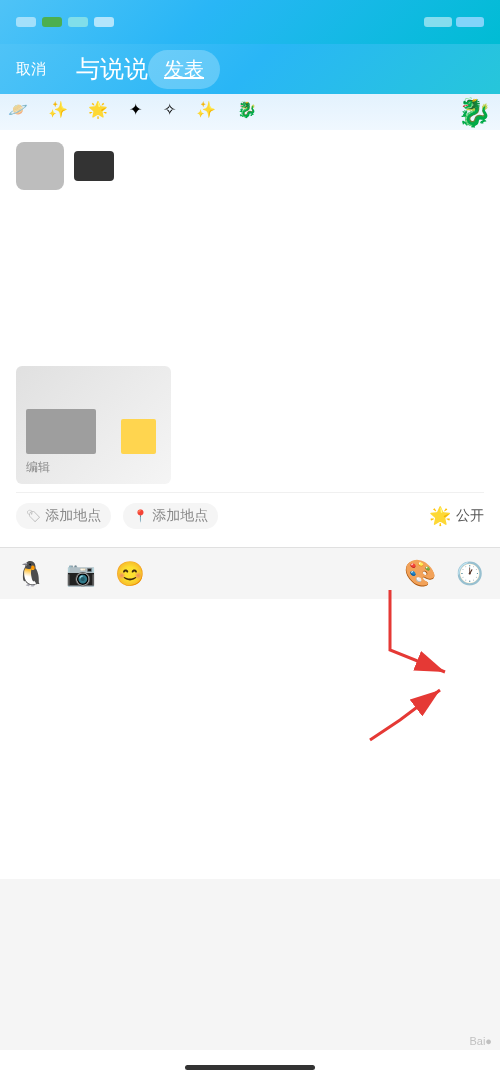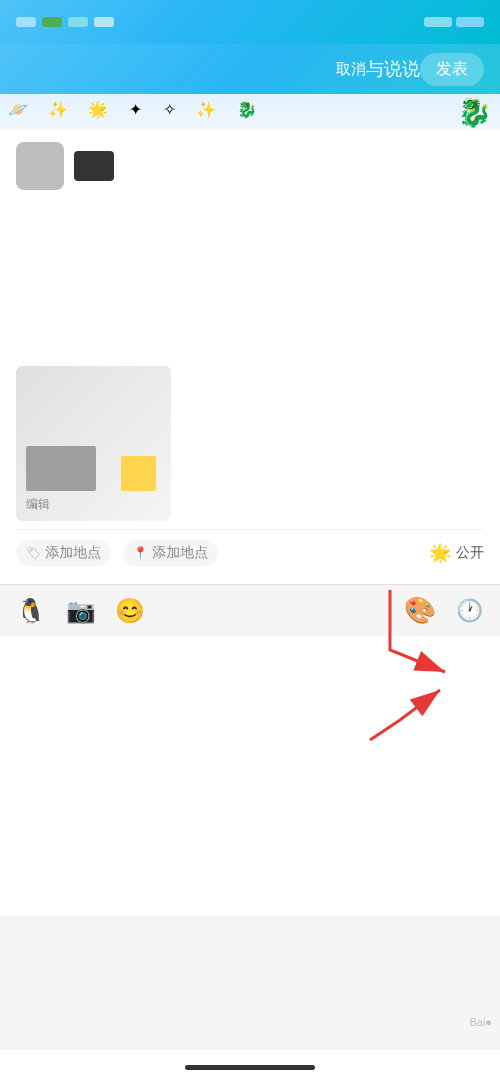--- a/index.html
+++ b/index.html
@@ -57,41 +57,43 @@
       background: #81d4fa;
     }
 
     
     .nav-bar {
       width: 100%;
       height: 50px;
       background: linear-gradient(135deg, #4fc3f7 0%, #29b6f6 50%, #26c6da 100%);
       display: flex;
       align-items: center;
-      justify-content: flex-end;
+      justify-content: flex-start;
       padding: 0 16px;
     }
     .nav-back {
       color: white;
       font-size: 15px;
       display: flex;
       align-items: center;
       gap: 4px;
     }
     .nav-title {
       color: white;
-      font-size: 18px;
+      font-size: 24px;
       font-weight: 500;
+      margin-left: 30px;
     }
     .nav-action {
       background: rgba(255,255,255,0.25);
       color: white;
-      font-size: 16px;
+      font-size: 20px;
       padding: 6px 16px;
       border-radius: 20px;
+      text-decoration: underline;
     }
 
     
     .banner-decoration {
       width: 100%;
       height: 36px;
       background: linear-gradient(180deg, #e3f2fd 0%, #f0f8ff 100%);
       position: relative;
       overflow: hidden;
     }
@@ -141,21 +143,21 @@
       min-height: 160px;
       background: white;
       padding: 8px 0;
       color: #ccc;
       font-size: 15px;
     }
 
     
     .image-preview {
       width: 155px;
-      height: 155px;
+      height: 118px;
       background: linear-gradient(135deg, #e0e0e0, #f5f5f5);
       border-radius: 6px;
       margin: 8px 0;
       position: relative;
       overflow: hidden;
     }
     .image-preview-inner {
       width: 100%;
       height: 100%;
       position: relative;
@@ -308,21 +310,21 @@
     .home-indicator {
       width: 130px;
       height: 5px;
       background: #333;
       border-radius: 3px;
     }
 
     
     .watermark {
       position: absolute;
-      bottom: 56px;
+      bottom: 37px;
       right: 8px;
       font-size: 11px;
       color: #aaa;
       opacity: 0.7;
     }
   </style>
 </head>
 <body>
 
 <div class="status-bar">

